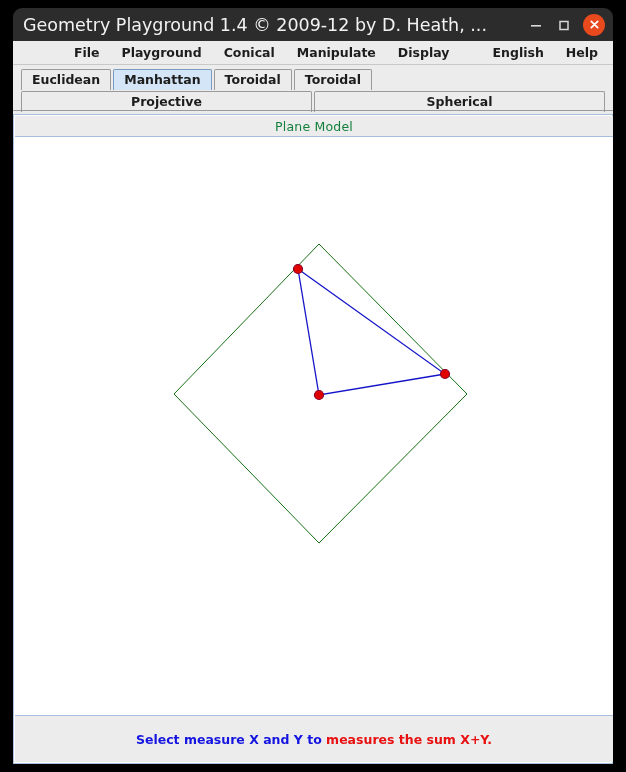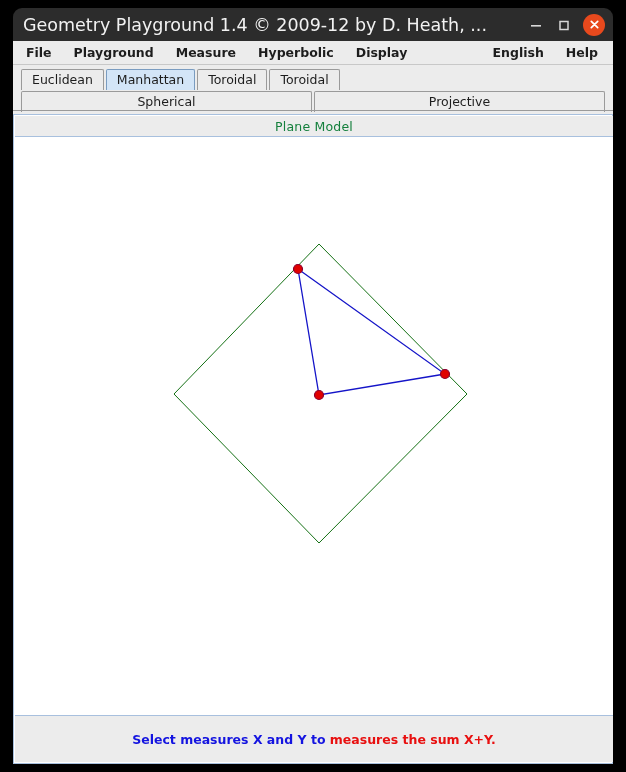--- a/index.html
+++ b/index.html
@@ -80,20 +80,21 @@
     position: absolute;
     left: 0;
     top: 33px;
     width: 600px;
     height: 24px;
     background: #ececec;
     border-bottom: 1px solid #c8c8c8;
     display: flex;
     align-items: center;
     box-sizing: border-box;
+    padding-left: 48px;
   }
   .menu-item {
     font-size: 12.5px;
     font-weight: bold;
     color: #1d1d1d;
     padding: 0 11px;
     line-height: 23px;
     white-space: nowrap;
   }
   #menu-left { display: flex; margin-left: 2px; }
@@ -119,21 +120,21 @@
     align-items: flex-end;
   }
   #tabrow1 { top: 3px; padding-left: 8px; box-sizing: border-box; }
   #tabrow2 { top: 25px; padding-left: 8px; box-sizing: border-box; }
 
   .tab {
     position: relative;
     height: 21px;
     line-height: 20px;
     font-size: 12.5px;
-    font-weight: normal;
+    font-weight: bold;
     color: #1d1d1d;
     background: #ececec;
     border: 1px solid #9a9a9a;
     border-bottom: none;
     border-top-left-radius: 2px;
     border-top-right-radius: 2px;
     padding: 0 10px;
     margin-right: 2px;
     box-sizing: border-box;
     white-space: nowrap;
@@ -240,40 +241,40 @@
           <path d="M3.3 3.3 L9.7 9.7 M9.7 3.3 L3.3 9.7" stroke="#ffffff" stroke-width="1.7" stroke-linecap="round"></path>
         </svg>
       </div>
     </div>
   </div>
 
   <div id="menubar">
     <div id="menu-left">
       <div class="menu-item">File</div>
       <div class="menu-item">Playground</div>
-      <div class="menu-item">Measure</div>
-      <div class="menu-item">Hyperbolic</div>
+      <div class="menu-item">Conical</div>
+      <div class="menu-item">Manipulate</div>
       <div class="menu-item">Display</div>
     </div>
     <div id="menu-right">
       <div class="menu-item">English</div>
       <div class="menu-item">Help</div>
     </div>
   </div>
 
   <div id="tabpanel">
     <div class="tabrow" id="tabrow1">
       <div class="tab">Euclidean</div>
       <div class="tab selected">Manhattan</div>
       <div class="tab">Toroidal</div>
       <div class="tab">Toroidal</div>
     </div>
     <div class="tabrow" id="tabrow2">
+      <div class="tab wide-projective">Projective</div>
       <div class="tab wide-spherical">Spherical</div>
-      <div class="tab wide-projective">Projective</div>
     </div>
     <div id="tabstrip-underline"></div>
   </div>
 
   <div id="content">
 
     <div id="plane-model-header">
       <div id="plane-model-title">Plane Model</div>
     </div>
 
@@ -284,18 +285,18 @@
         <g id="fig-points">
             <circle cx="283" cy="132" r="4.5" fill="#e00000" stroke="#8b0030" stroke-width="1.2"></circle>
             <circle cx="430" cy="237" r="4.5" fill="#e00000" stroke="#8b0030" stroke-width="1.2"></circle>
             <circle cx="304" cy="258" r="4.5" fill="#e00000" stroke="#8b0030" stroke-width="1.2"></circle>
           </g>
       </svg>
     </div>
 
     <div id="statusbar">
       <div id="status-text">
-        <span class="st-blue">Select measures X and Y to </span><span class="st-red">measures the sum X+Y.</span>
+        <span class="st-blue">Select measure X and Y to </span><span class="st-red">measures the sum X+Y.</span>
       </div>
     </div>
 
   </div>
 </div>
 
 </body></html>

